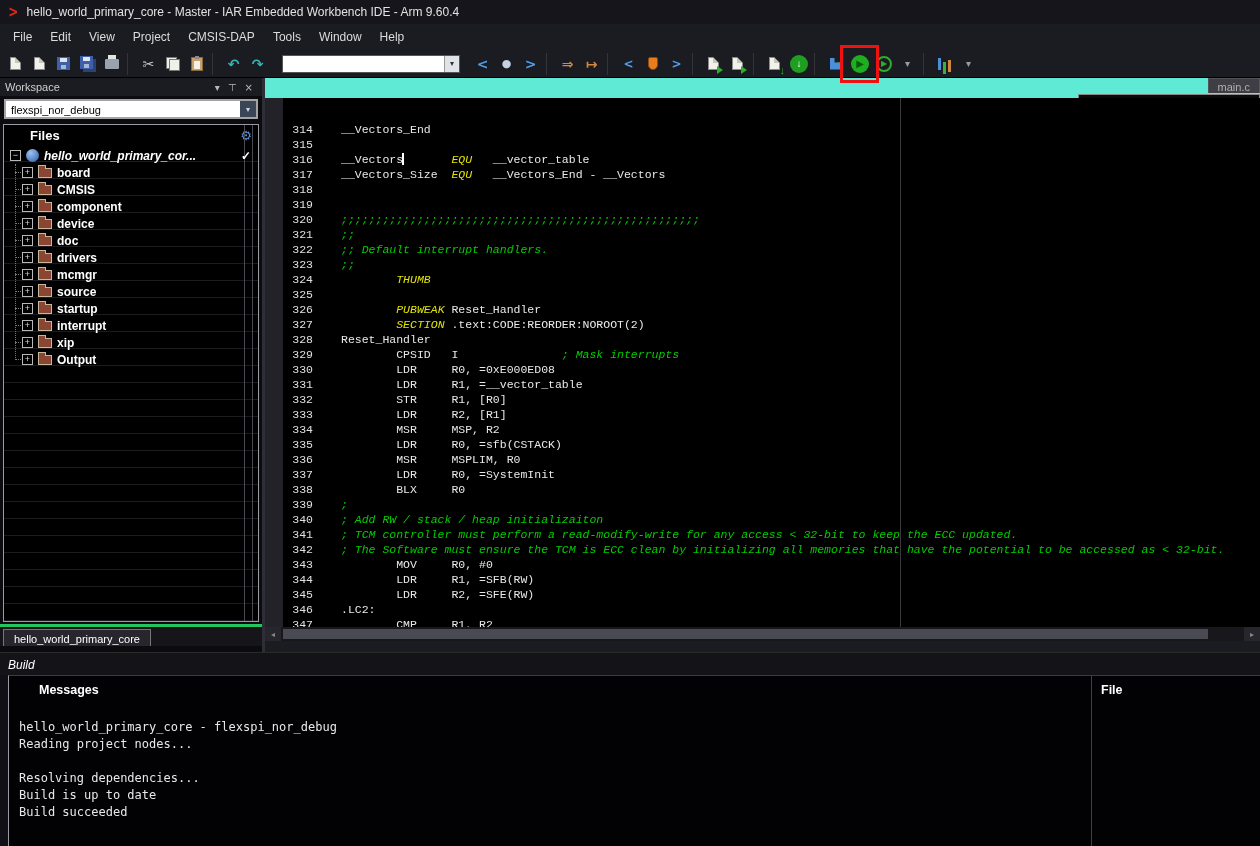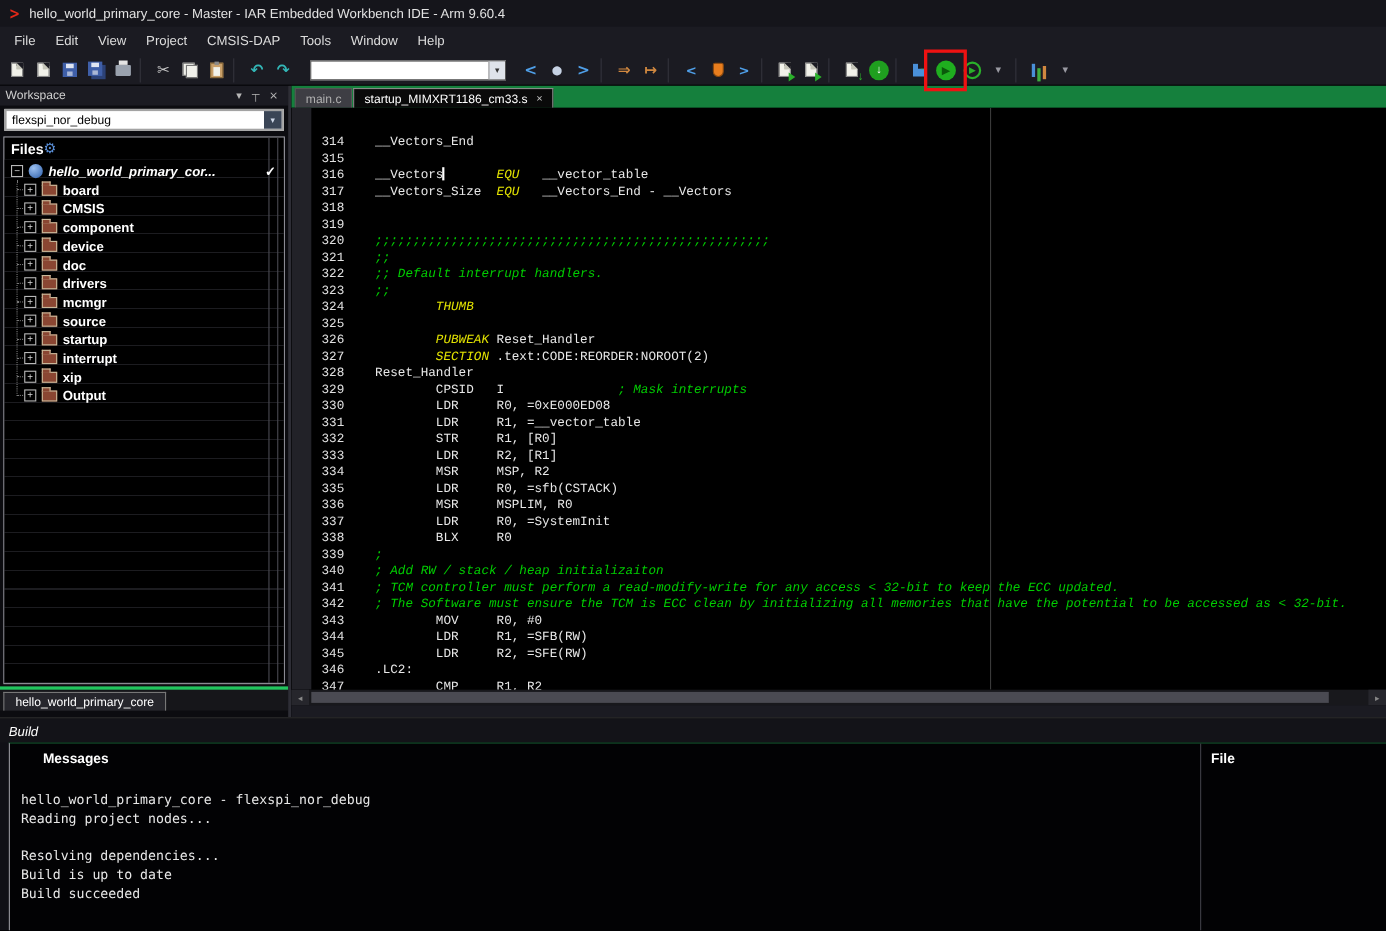--- a/index.html
+++ b/index.html
@@ -56,21 +56,21 @@
   
   .workspace { position: absolute; left: 0; top: 0; width: 262px; height: 100%; background: #0c0c10; }
   .ws-header { height: 18px; background: #1b1b22; color: #cfcfcf; font-size: 11px; display: flex; align-items: center; padding: 0 5px; }
   .ws-header .t { flex: 1; }
   .ws-hbtn { color: #b8b8b8; font-size: 10px; padding: 0 4px; font-family: "DejaVu Sans", sans-serif; }
   .ws-hbtn.pin { display: inline-block; transform: rotate(180deg); }
   .ws-combo { height: 20px; margin: 3px 4px 0 4px; background: #fff; border: 2px solid #a3a3a3; display: flex; }
   .ws-combo .val { flex: 1; font-size: 11px; color: #000; padding: 3px 5px; white-space: nowrap; overflow: hidden; }
   .ws-combo .dd { width: 16px; background: #3a4556; color: #cfd8e8; font-size: 8px; display: flex; align-items: center; justify-content: center; }
   .files-panel { position: absolute; left: 3px; right: 3px; top: 46px; bottom: 30px; border: 1px solid #9a9aa2; background: #000; overflow: hidden; }
-  .files-hdr { height: 20px; display: flex; align-items: center; padding: 0 6px; }
+  .files-hdr { height: 20px; display: flex; justify-content: space-between; align-items: center; padding: 0 6px; margin-left: 20px; }
   .files-hdr .t { color: #fff; font-weight: bold; font-size: 13px; }
   .gear { color: #5a8fd8; font-size: 13px; font-family: "DejaVu Sans", sans-serif; }
   .files-body { position: absolute; top: 20px; left: 0; right: 0; bottom: 0; background: repeating-linear-gradient(to bottom, #000 0 16px, #1c1c20 16px 17px); padding-top: 2px; }
   .colline { position: absolute; top: 0; bottom: 0; width: 1px; background: #4a4a52; z-index: 5; }
   .trow { height: 17px; display: flex; align-items: center; color: #fff; font-size: 12px; font-weight: bold; position: relative; padding-left: 6px; gap: 5px; white-space: nowrap; }
   .trow.root { font-style: italic; }
   .expbox { width: 11px; height: 11px; border: 1px solid #b8b8b8; background: #000; color: #d8d8d8; font-size: 9px; line-height: 9px; text-align: center; flex: none; font-weight: normal; font-style: normal; }
   .ic-proj { width: 13px; height: 13px; border-radius: 50%; background: radial-gradient(circle at 35% 30%, #9cc0f0, #2a5ca8); flex: none; display: block; }
   .ic-folder { width: 14px; height: 10px; background: #8a4632; border: 1px solid #c8b89a; position: relative; flex: none; display: block; }
   .ic-folder::before { content: ""; position: absolute; top: -4px; left: -1px; width: 6px; height: 3px; background: #8a4632; border: 1px solid #c8b89a; border-bottom: none; }
@@ -79,21 +79,21 @@
   .tree-kids::before { content: ""; position: absolute; left: -1px; top: 0; bottom: 8px; border-left: 1px dotted #777; }
   .trow.child::before { content: ""; position: absolute; left: -1px; top: 8px; width: 6px; border-top: 1px dotted #777; }
   .ws-tabs { position: absolute; bottom: 6px; left: 0; right: 0; height: 22px; background: #16161a; border-top: 3px solid #22c55e; display: flex; margin-top: 28px; }
   .ws-tab { margin: 2px 0 0 3px; padding: 3px 10px 0 10px; background: #26262c; border: 1px solid #777; border-bottom: none; color: #fff; font-size: 11px; }
 
   
   .splitter { position: absolute; left: 262px; top: 0; width: 3px; height: 100%; background: #2e2e36; }
 
   
   .editor { position: absolute; left: 265px; top: 0; right: 0; height: 100%; background: #000; }
-  .tabbar { height: 20px; background: #15803d; display: flex; align-items: flex-end; padding-left: 3px; gap: 1px; }
+  .tabbar { height: 20px; background: #5eead4; display: flex; align-items: flex-end; padding-left: 3px; gap: 1px; flex-direction: column; }
   .etab { height: 18px; padding: 2px 9px 0 9px; font-size: 11px; background: #3e3e44; color: #b0b0b0; border: 1px solid #555; border-bottom: none; display: flex; gap: 8px; align-items: center; }
   .etab.active { background: #0a0a0a; color: #fff; border-color: #888; }
   .etab .x { color: #c0c0c0; font-size: 10px; }
   .code { position: absolute; top: 20px; left: 0; right: 0; height: 529px; background: #000; overflow: hidden; font-family: Liberation Mono, monospace; font-size: 11.5px; line-height: 15px; padding-top: 24px; }
   .gutter-strip { position: absolute; left: 0; top: 0; bottom: 0; width: 18px; background: #222228; }
   .margin-line { position: absolute; left: 635px; top: 0; bottom: 0; width: 1px; background: #3a3a3a; }
   .cl { display: flex; height: 15px; white-space: pre; position: relative; }
   .cl .ln { width: 56px; padding-right: 8px; text-align: right; color: #e0e0e0; flex: none; }
   .cl .ct { margin-left: 20px; }
   .sp { color: #e8e8e8; }

